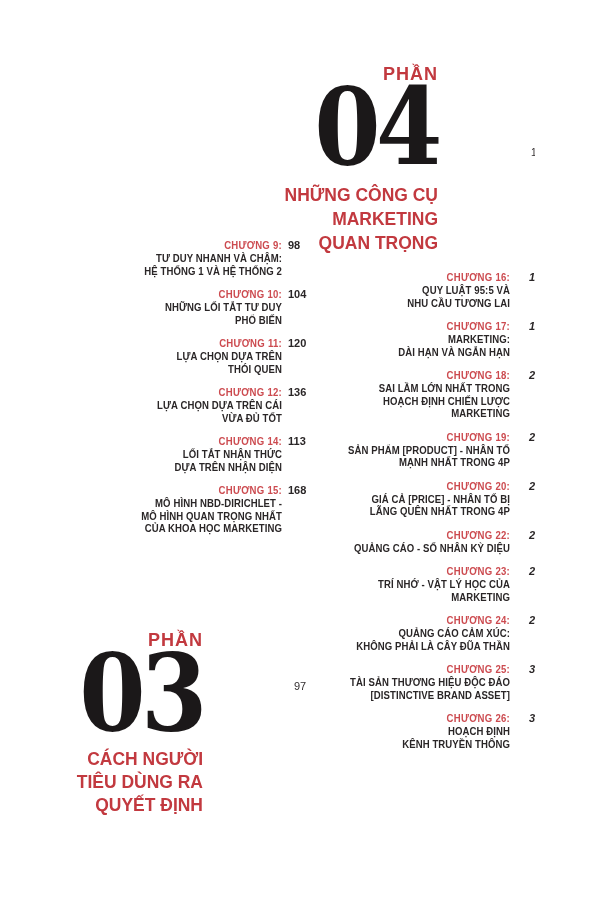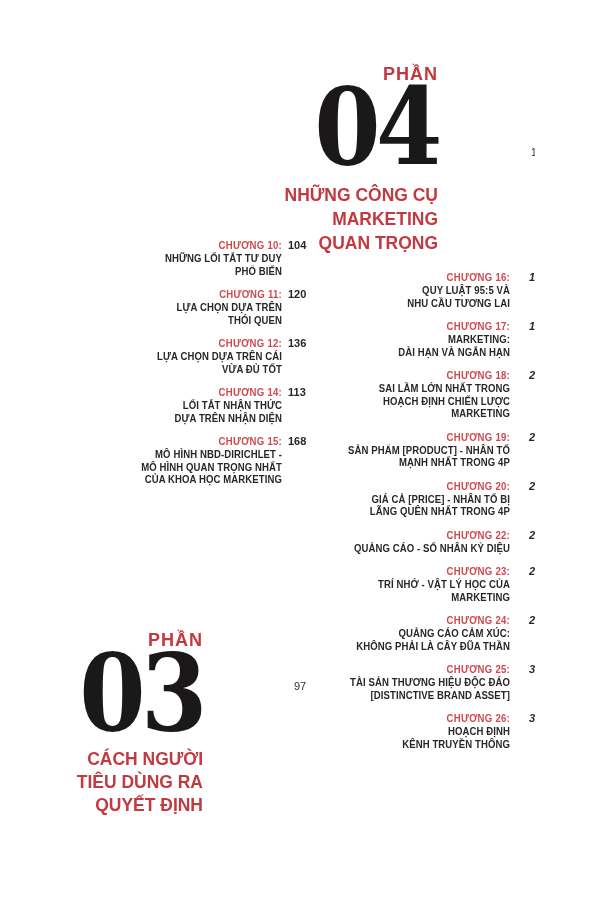--- a/index.html
+++ b/index.html
@@ -89,20 +89,28 @@
         <div>CÁCH NGƯỜI</div>
         <div>TIÊU DÙNG RA</div>
         <div>QUYẾT ĐỊNH</div>
       </div>
   </div>
   <div class="part-pagenum pagenum-97">97</div>
 
   <div class="col col-left">
       <div class="entry">
         <div class="entry-text">
+          <div class="entry-label">CHƯƠNG 9:</div>
+          <div class="line">TƯ DUY NHANH VÀ CHẬM:</div>
+          <div class="line">HỆ THỐNG 1 VÀ HỆ THỐNG 2</div>
+        </div>
+        <div class="entry-page">98</div>
+      </div>
+      <div class="entry">
+        <div class="entry-text">
           <div class="entry-label">CHƯƠNG 10:</div>
           <div class="line">NHỮNG LỐI TẮT TƯ DUY</div>
           <div class="line">PHỔ BIẾN</div>
         </div>
         <div class="entry-page">104</div>
       </div>
       <div class="entry">
         <div class="entry-text">
           <div class="entry-label">CHƯƠNG 11:</div>
           <div class="line">LỰA CHỌN DỰA TRÊN</div>

